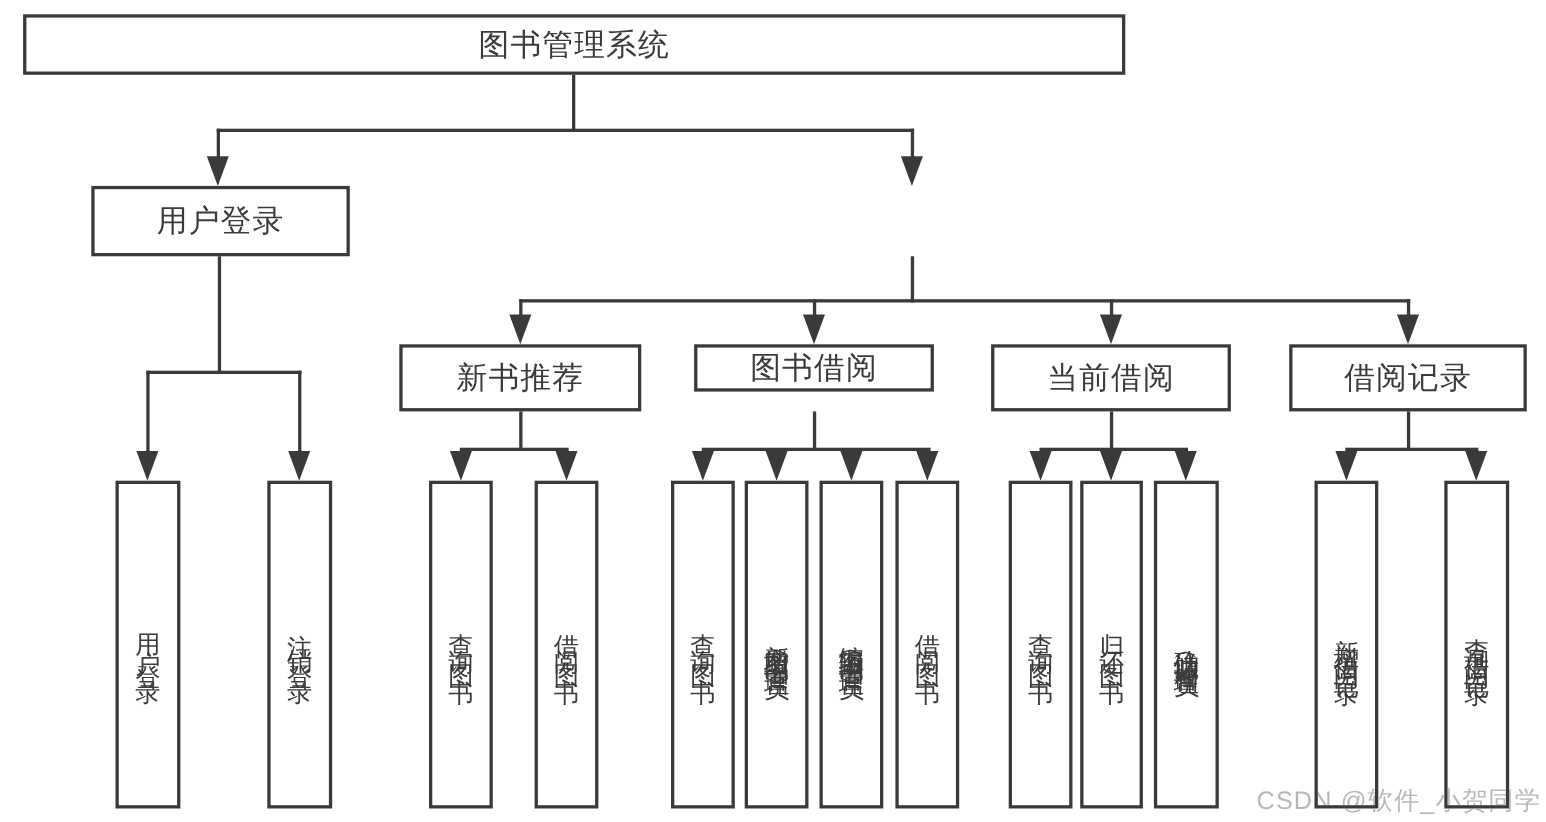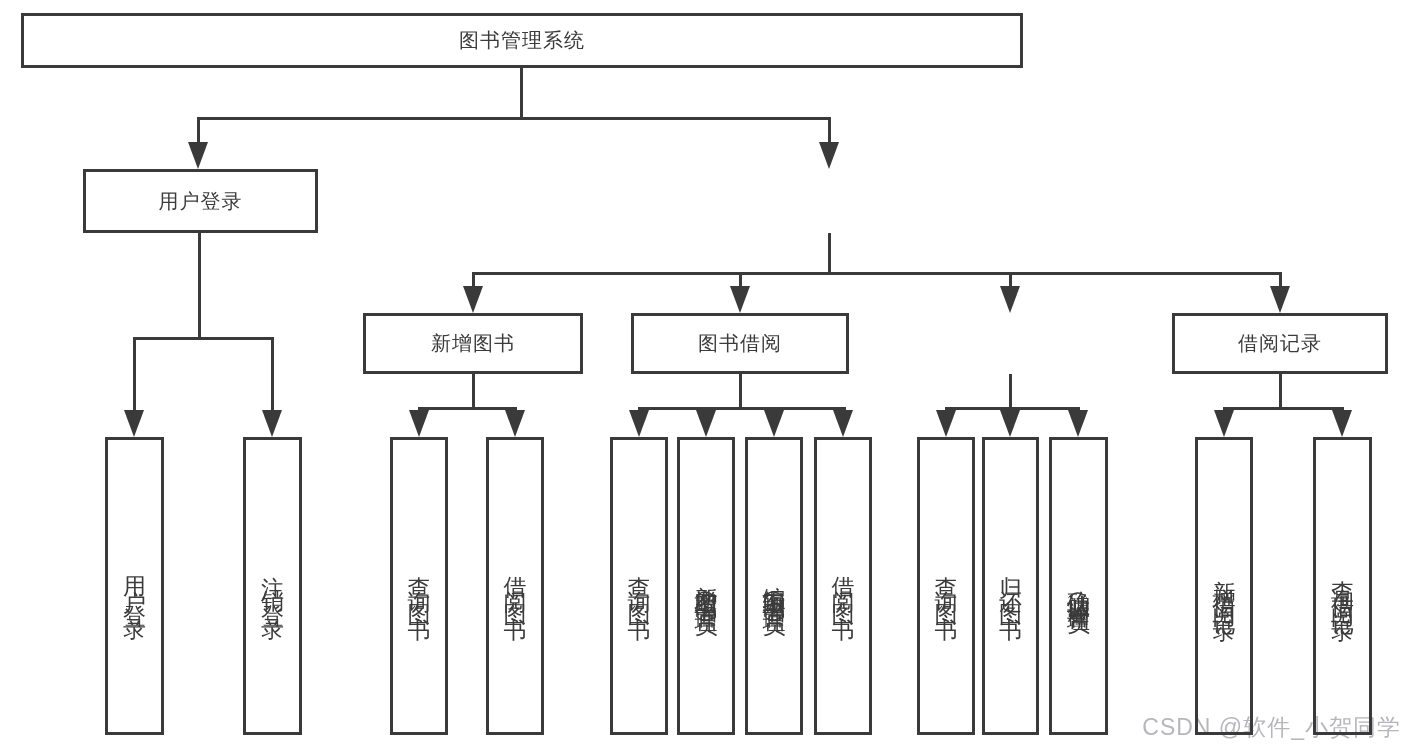--- a/index.html
+++ b/index.html
@@ -13,21 +13,21 @@
   .box{
     position:absolute;
     box-sizing:border-box;
     border:3px solid #3a3a3a;
     background:#ffffff;
     display:flex;
     align-items:center;
     justify-content:center;
     color:#3b3b3b;
   }
-  .hbox{font-size:20px;letter-spacing:1px;}
+  .hbox{font-size:28px;letter-spacing:1px;}
   .vbox{font-size:23px;}
   .vtext{
     writing-mode:vertical-rl;
     -webkit-writing-mode:vertical-rl;
     line-height:1;
     color:#3b3b3b;
   }
   .ls4{letter-spacing:14px;}
   .ls6{letter-spacing:8px;}
   .ls8{letter-spacing:4px;}
@@ -84,24 +84,27 @@
   <div class="vline" style="left:472px;top:272px;height:20px"></div>
   <div class="arrow" style="left:463px;top:286px"></div>
   <div class="vline" style="left:739px;top:272px;height:20px"></div>
   <div class="arrow" style="left:730px;top:286px"></div>
   <div class="vline" style="left:1009px;top:272px;height:20px"></div>
   <div class="arrow" style="left:1000px;top:286px"></div>
   <div class="vline" style="left:1279px;top:272px;height:20px"></div>
   <div class="arrow" style="left:1270px;top:286px"></div>
 
   <div class="box hbox" style="left:363px;top:313px;width:220px;height:61px">
-    <span>新增图书</span>
+    <span>新书推荐</span>
   </div>
-  <div class="box hbox" style="left:631px;top:313px;width:218px;height:61px">
+  <div class="box hbox" style="left:631px;top:313px;width:218px;height:43px">
     <span>图书借阅</span>
+  </div>
+  <div class="box hbox" style="left:901px;top:313px;width:218px;height:61px">
+    <span>当前借阅</span>
   </div>
   <div class="box hbox" style="left:1172px;top:313px;width:216px;height:61px">
     <span>借阅记录</span>
   </div>
 
   <div class="vline" style="left:472px;top:374px;height:36px"></div>
   <div class="hline" style="left:418px;top:407px;width:99px"></div>
   <div class="arrow" style="left:409px;top:410px"></div>
   <div class="arrow" style="left:505px;top:410px"></div>
 

